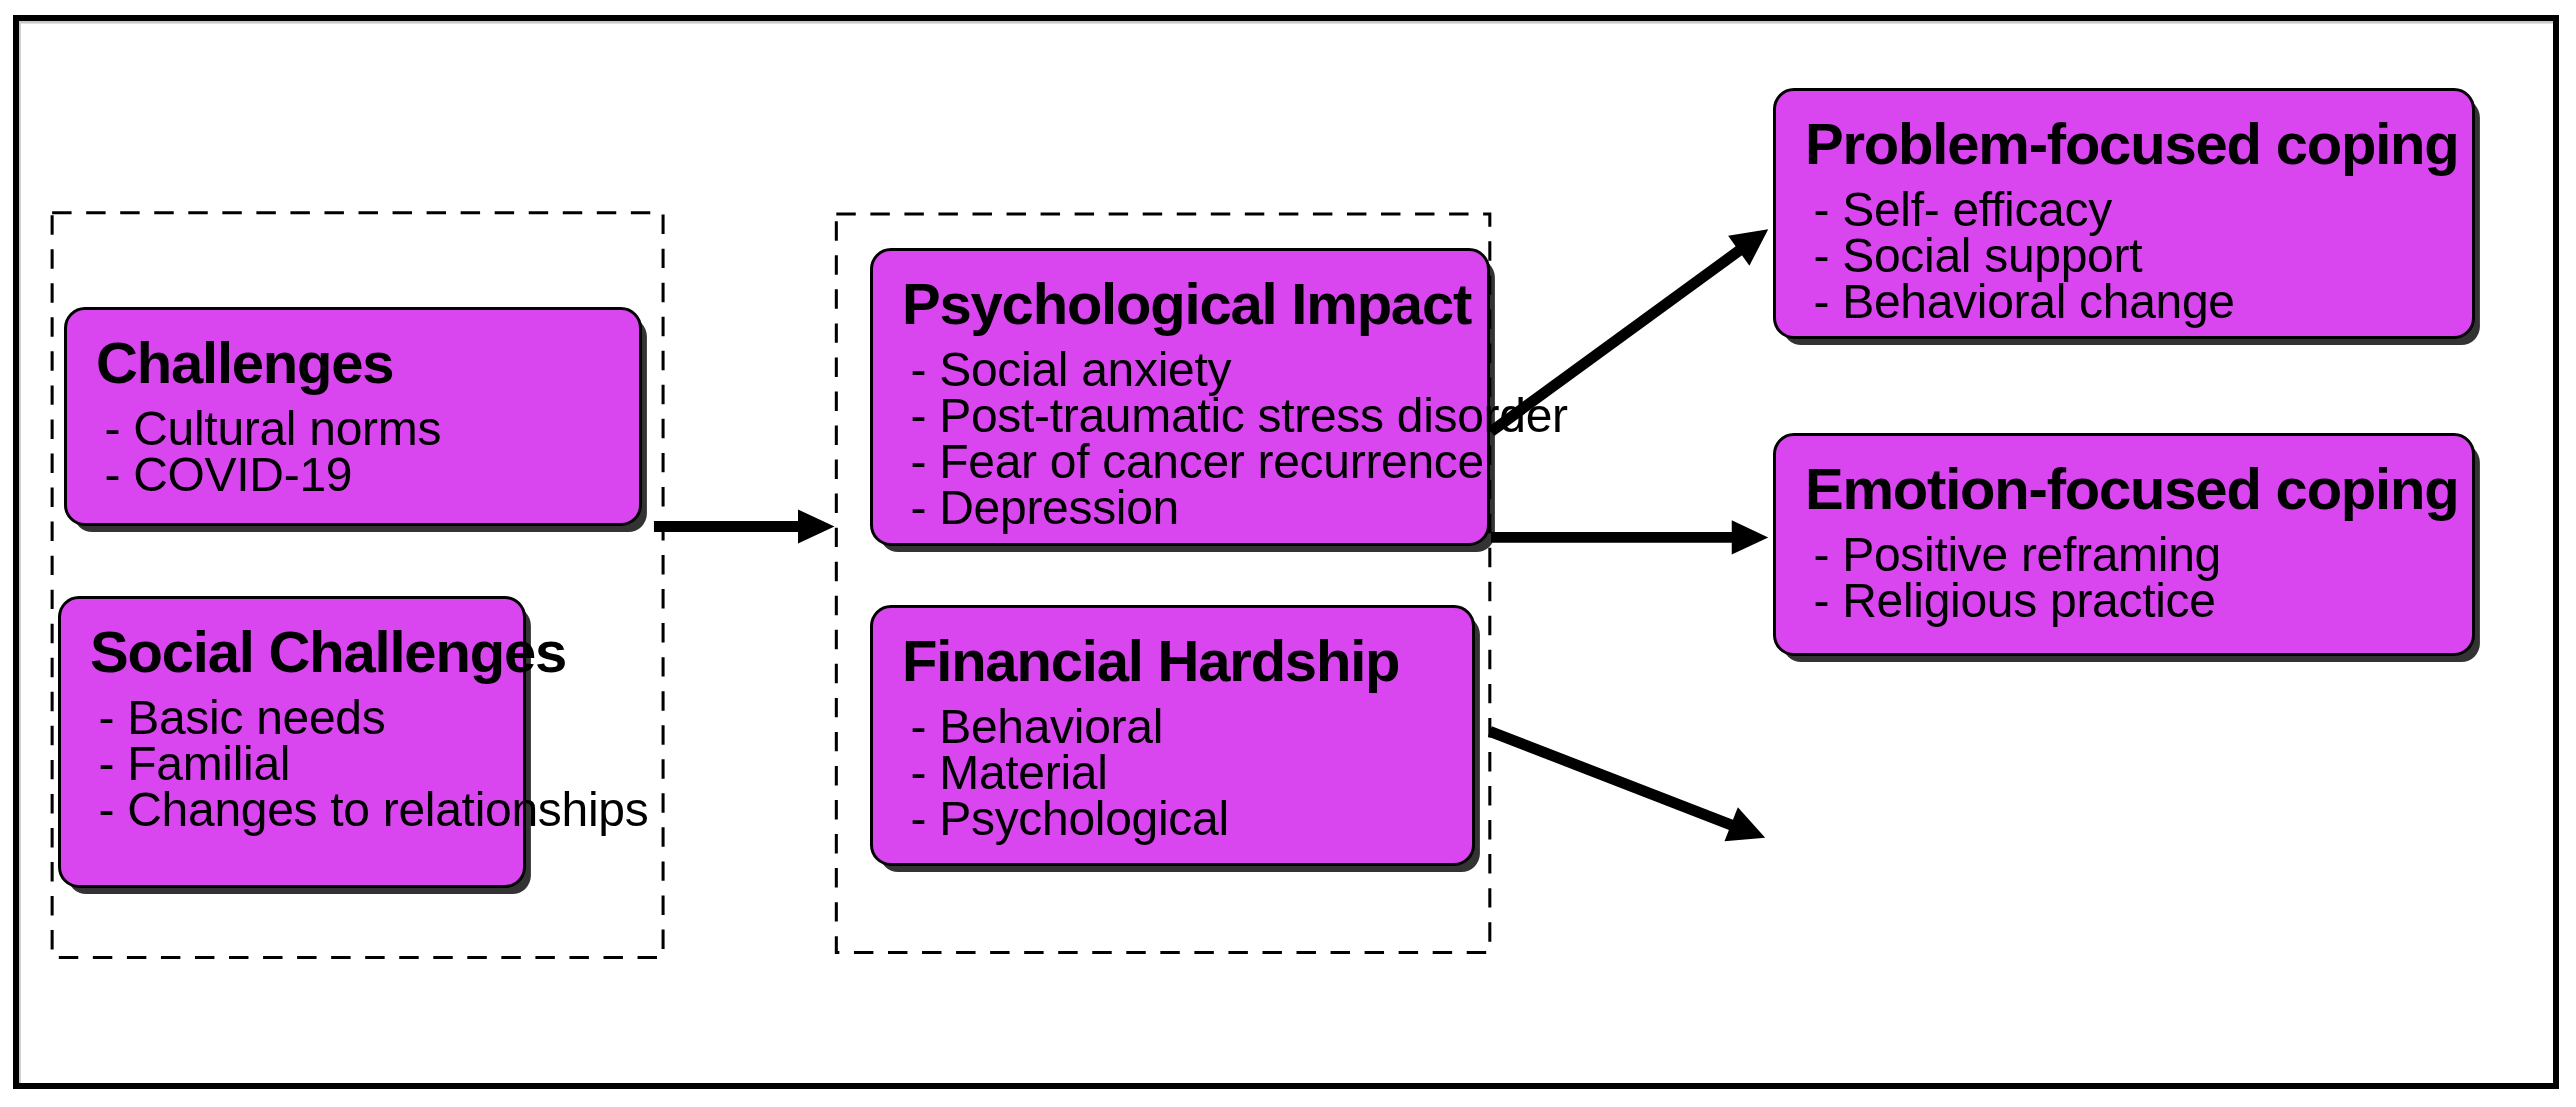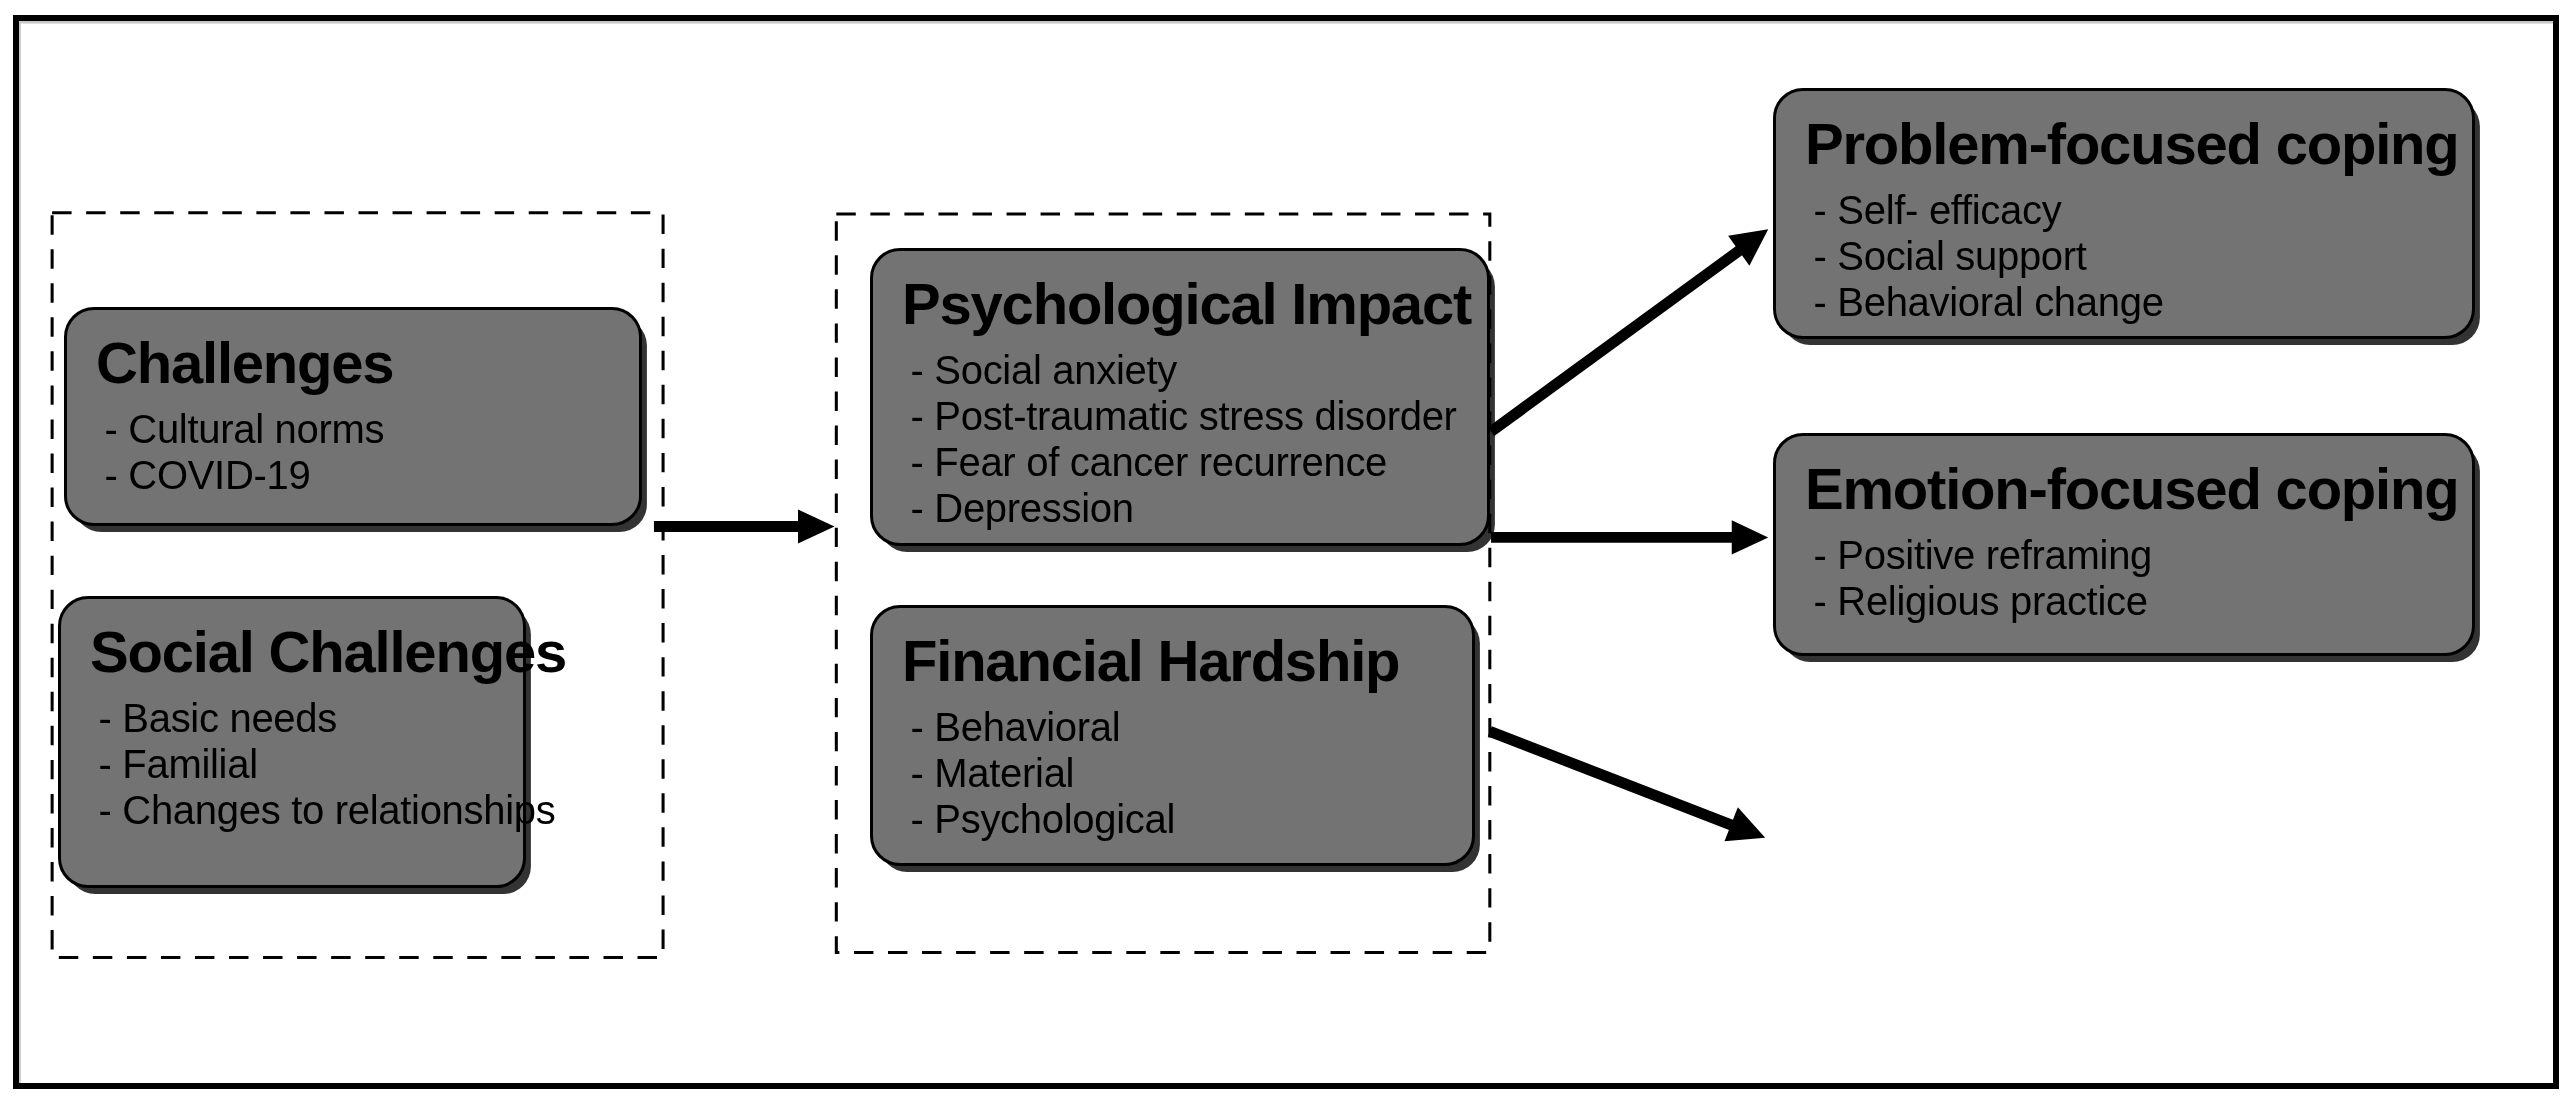--- a/index.html
+++ b/index.html
@@ -32,39 +32,39 @@
   }
   .overlay line {
     stroke: #000000;
     stroke-width: 18px;
   }
   .overlay polygon { fill: #000000; }
   .node {
     position: absolute;
     z-index: 2;
     box-sizing: border-box;
-    background: #737373;
+    background: #d946ef;
     border: 3.6px solid #000000;
-    border-radius: 30px;
+    border-radius: 21px;
     padding: 16px 24px 0 29px;
     box-shadow: 7.3px 8.5px 0 -2.4px rgba(0,0,0,0.8);
   }
   .node-title {
     margin: 0;
     font-size: 58px;
     line-height: 74px;
     font-weight: 700;
     letter-spacing: -1.2px;
     white-space: nowrap;
   }
   .node-items {
     list-style: none;
     margin: 6px 0 0 0;
     padding: 0 0 0 8.5px;
-    font-size: 40px;
+    font-size: 48px;
     line-height: 46px;
     letter-spacing: -0.3px;
   }
   .node-items li { white-space: nowrap; }
 </style>
 </head>
 <body>
 
 <div class="canvas">
 

